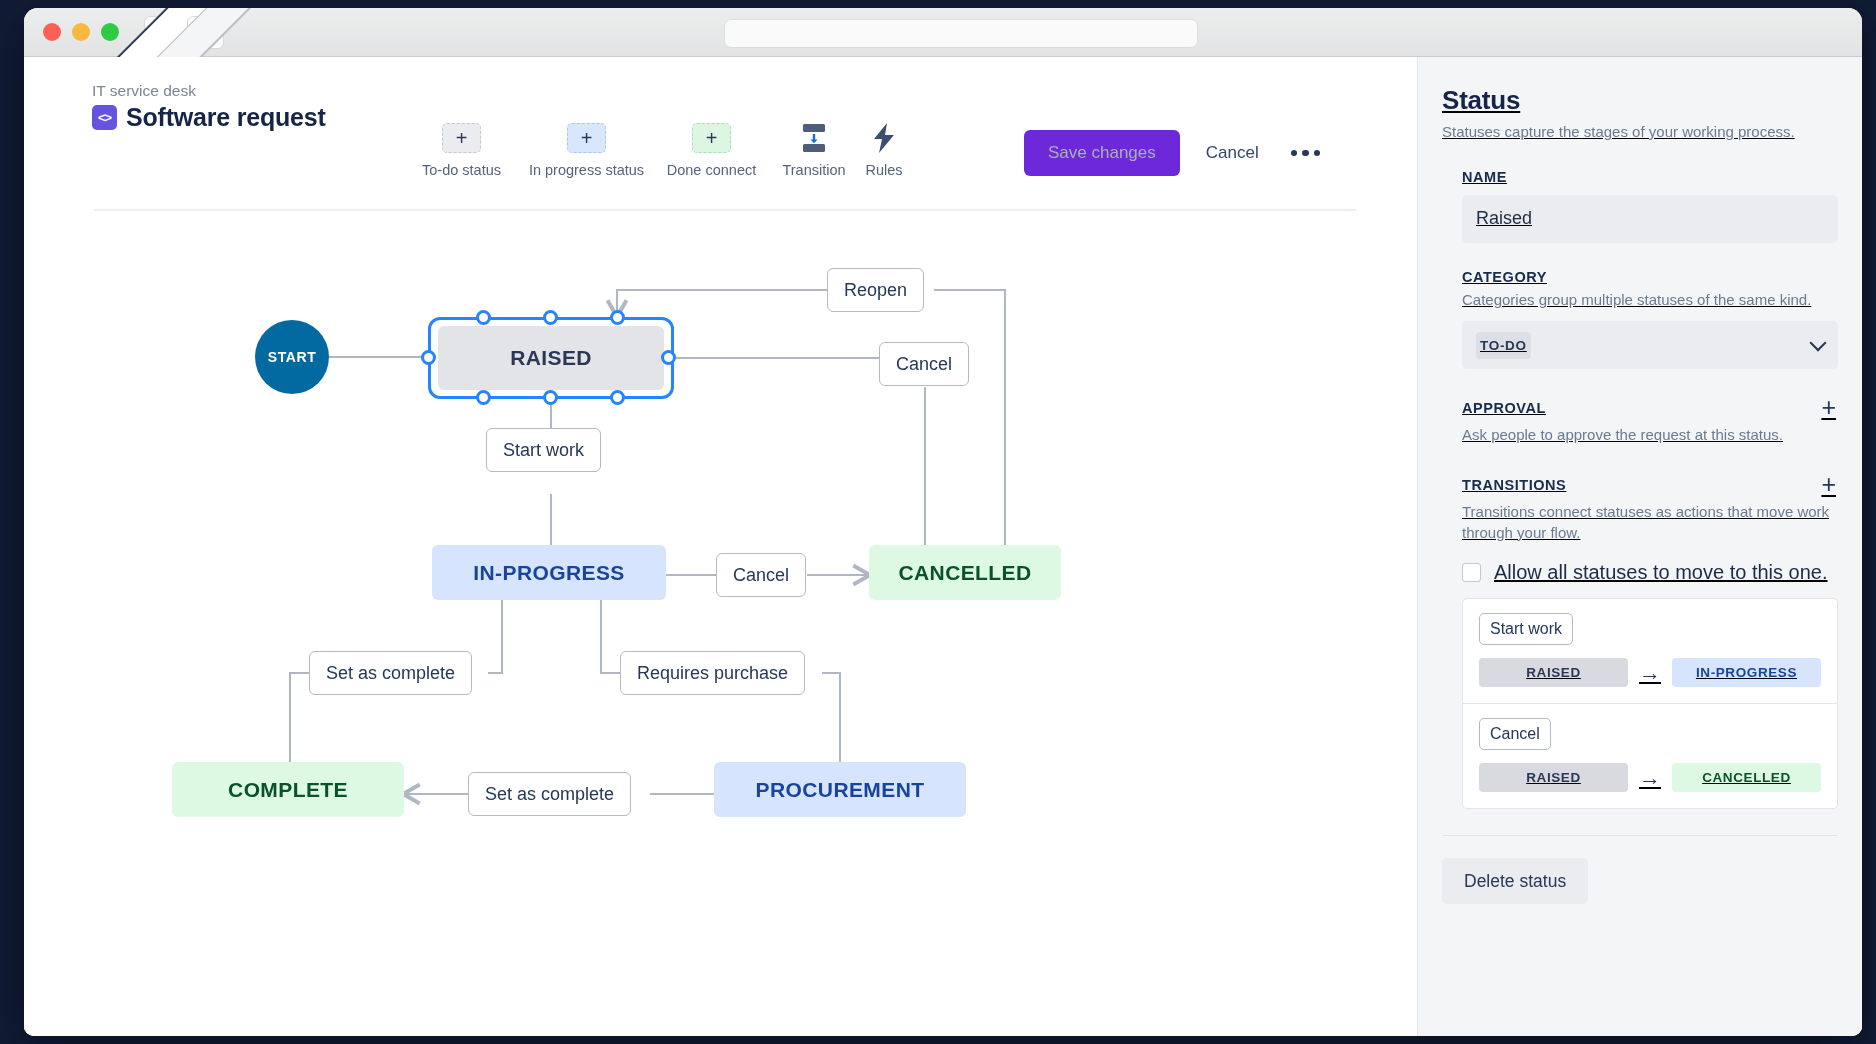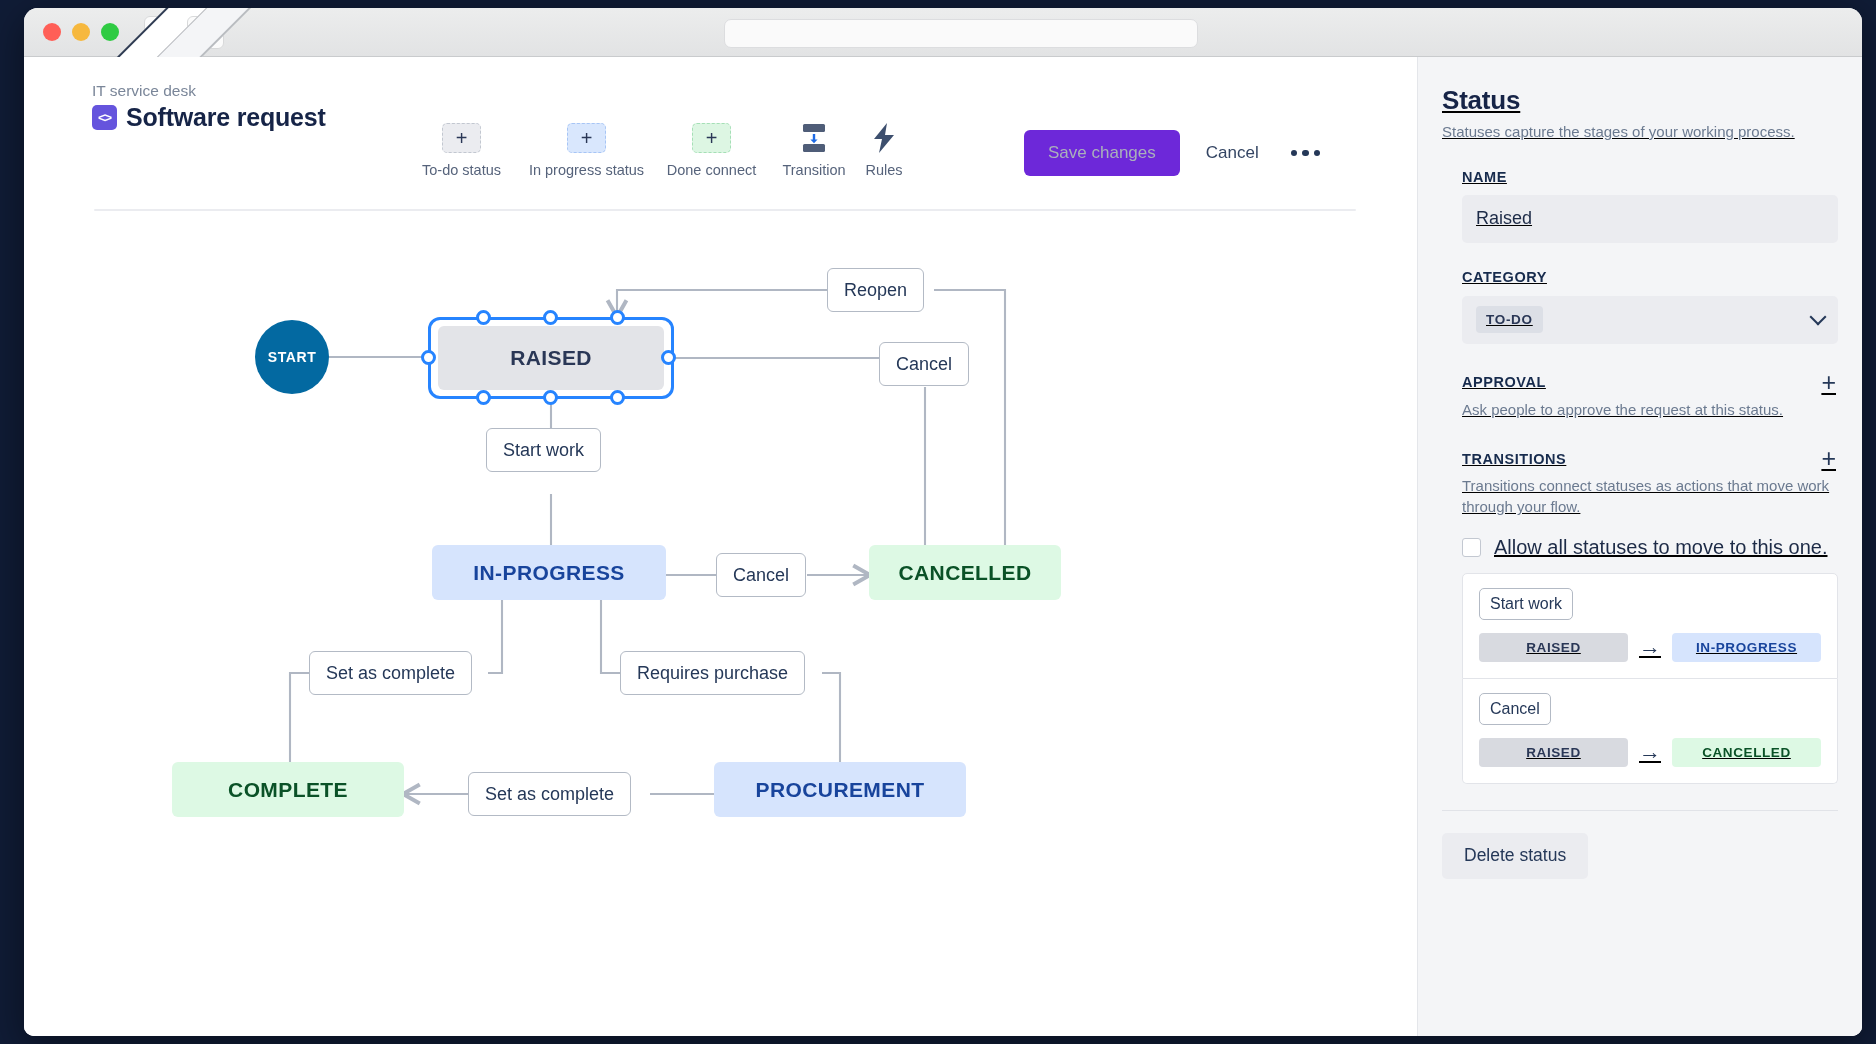--- a/index.html
+++ b/index.html
@@ -121,21 +121,21 @@
     margin-top: 10px; height: 48px; background: #ebecf0; border-radius: 5px;
     display: flex; align-items: center; padding: 0 14px; font-size: 18px; color: #1d2b47;
   }
   .sec { margin-top: 26px; margin-left: 20px; }
   .sec-head { display: flex; align-items: center; justify-content: space-between; }
   .plusbtn { font-size: 25px; color: #253858; line-height: 1; padding: 0 2px; background: none; border: none; font-family: inherit; }
   .select {
     margin-top: 11px; height: 48px; background: #ebecf0; border-radius: 5px;
     display: flex; align-items: center; justify-content: space-between; padding: 0 14px;
   }
-  .chip { border-radius: 4px; font-size: 13.5px; font-weight: 700; letter-spacing: .7px; padding: 6px 10px; }
+  .chip { border-radius: 4px; font-size: 13.5px; font-weight: 700; letter-spacing: .7px; padding: 6px 4px; }
   .chip-todo { background: #dcdfe6; color: #2a3756; }
   .sel-chev { width: 12px; height: 12px; border-right: 2.6px solid #253858; border-bottom: 2.6px solid #253858; transform: rotate(45deg); margin-bottom: 5px; }
   .cbrow { display: flex; align-items: center; gap: 13px; margin-top: 18px; }
   .cbox { width: 19px; height: 19px; border: 1.8px solid #c3c8d1; border-radius: 3px; background: #fff; }
   .cbtext { font-size: 20px; color: #1d2b47; }
   .tcards { margin-top: 14px; }
   .tcard { background: #fff; border: 1px solid #e2e4e9; padding: 14px 16px 16px 16px; }
   .tcard:first-child { border-radius: 5px 5px 0 0; }
   .tcard:last-child { border-radius: 0 0 5px 5px; border-top: none; }
   .tname {
@@ -302,20 +302,21 @@
           <h1>Status</h1>
           <div class="sub">Statuses capture the stages of your working process.</div>
 
           <div class="sec">
             <div class="lbl">NAME</div>
             <div class="field">Raised</div>
           </div>
 
           <div class="sec">
             <div class="lbl">CATEGORY</div>
+            <div class="sub" style="margin-top:5px">Categories group multiple statuses of the same kind.</div>
             <div class="select">
               <span class="chip chip-todo">TO-DO</span>
               <span class="sel-chev"></span>
             </div>
           </div>
 
           <div class="sec">
             <div class="sec-head">
               <span class="lbl">APPROVAL</span>
               <button class="plusbtn">+</button>

